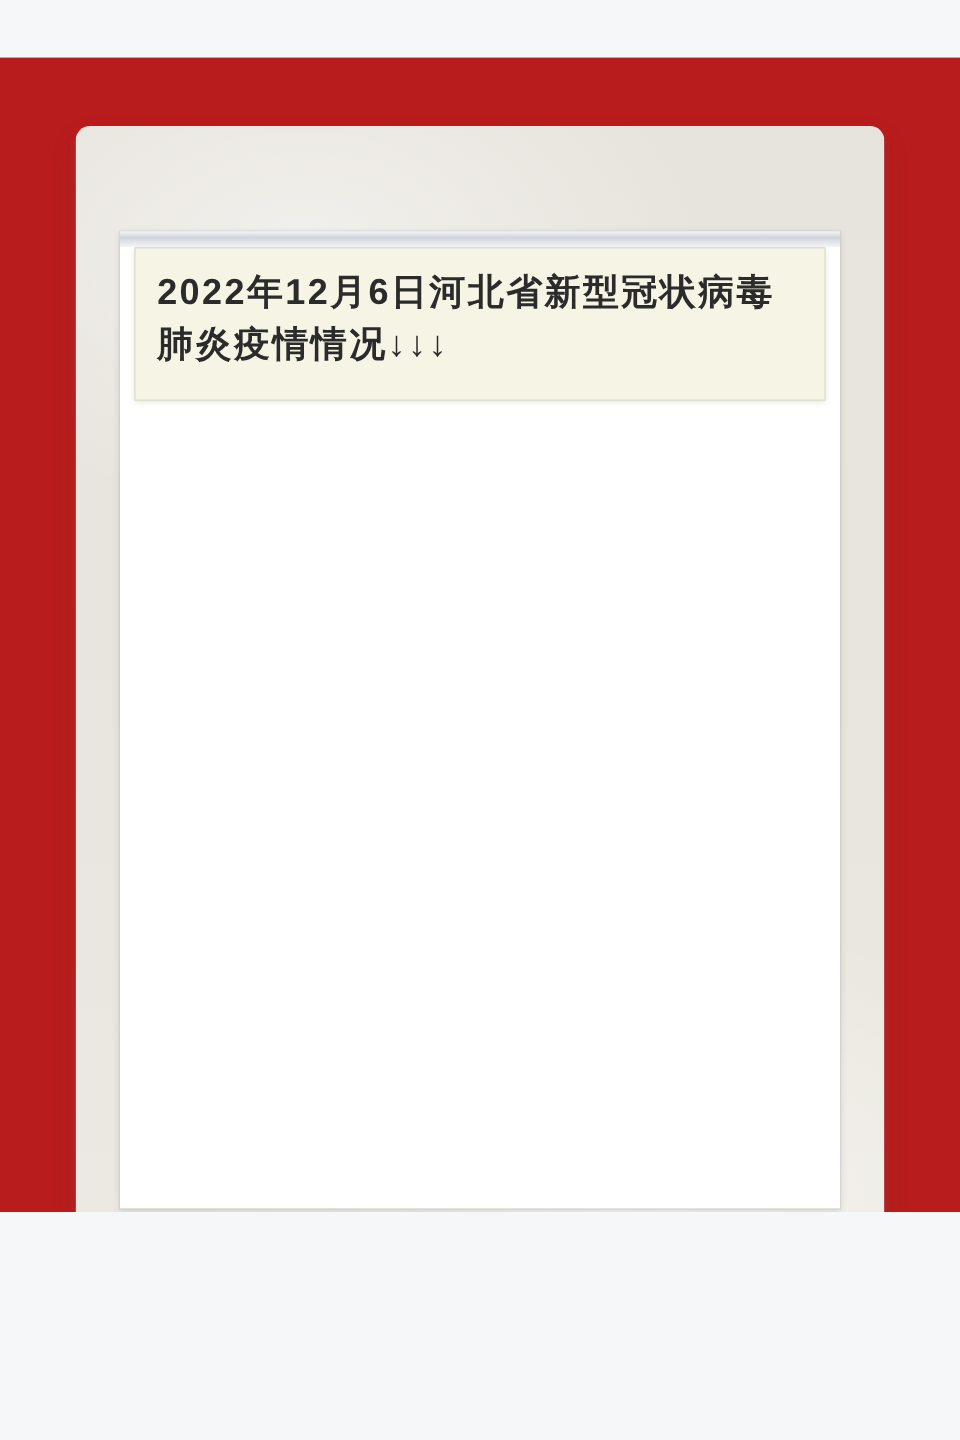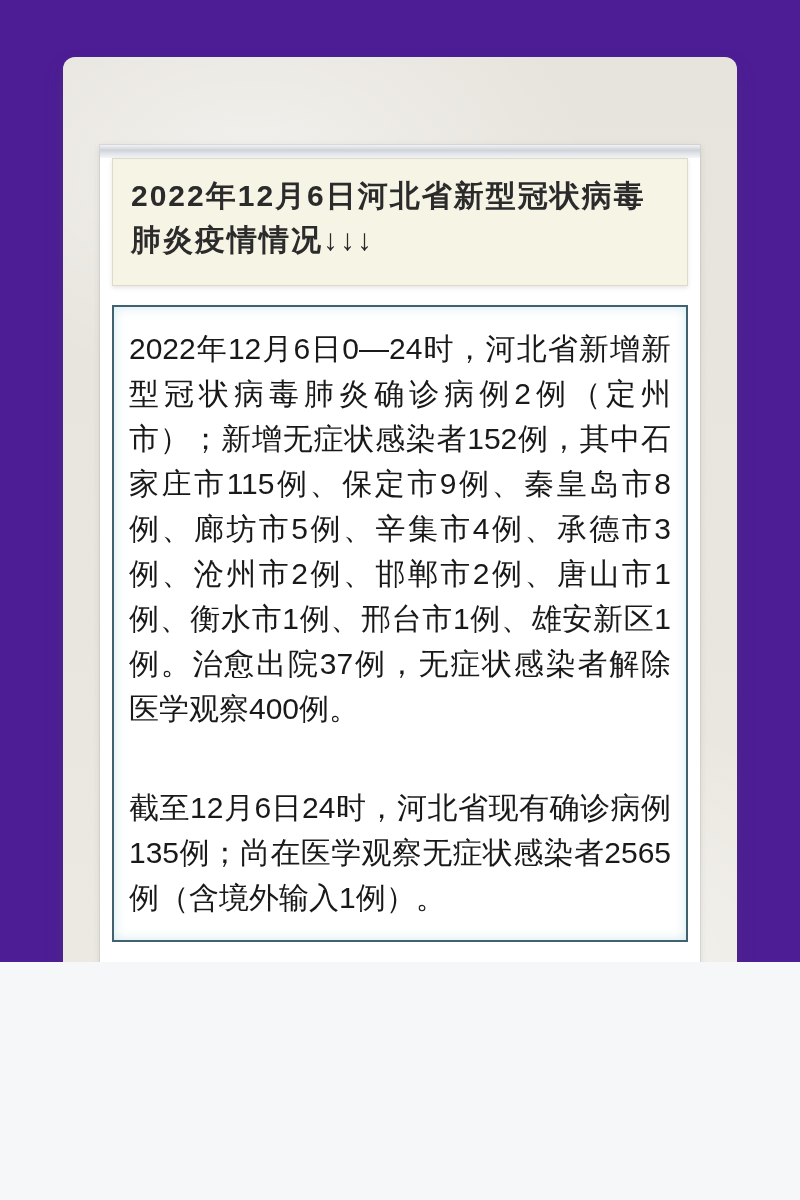--- a/index.html
+++ b/index.html
@@ -6,21 +6,22 @@
   html, body { margin: 0; padding: 0; }
   body {
     width: 800px; height: 1200px;
     background: #f6f7f8;
     font-family: "Liberation Sans", "DejaVu Sans", sans-serif;
   }
   .stage {
     position: relative;
     width: 800px; height: 962px;
     overflow: hidden;
-    background: #4c1d95;
+    background: #b91c1c;
+    margin-top: 48px;
   }
   
   .paper-card {
     position: absolute;
     left: 63px; top: 57px;
     width: 674px; height: 1078px;
     padding-top: 88px;
     background:
       radial-gradient(480px 320px at 28% 10%, rgba(255,255,255,0.45), rgba(255,255,255,0) 70%),
       radial-gradient(520px 380px at 70% 85%, rgba(255,255,255,0.50), rgba(255,255,255,0) 72%),
@@ -92,20 +93,16 @@
 </head>
 <body>
 
 <div class="stage">
   <div class="paper-card">
     <div class="photo-panel">
       <div class="panel-top-bezel"></div>
       <div class="title-box">
         <h1>2022年12月6日河北省新型冠状病毒肺炎疫情情况↓↓↓</h1>
       </div>
-      <div class="body-box">
-        <p>2022年12月6日0—24时，河北省新增新型冠状病毒肺炎确诊病例2例（定州市）；新增无症状感染者152例，其中石家庄市115例、保定市9例、秦皇岛市8例、廊坊市5例、辛集市4例、承德市3例、沧州市2例、邯郸市2例、唐山市1例、衡水市1例、邢台市1例、雄安新区1例。治愈出院37例，无症状感染者解除医学观察400例。</p>
-        <p>截至12月6日24时，河北省现有确诊病例135例；尚在医学观察无症状感染者2565例（含境外输入1例）。</p>
-      </div>
     </div>
     <div class="crease"></div>
   </div>
 </div>
 
 </body></html>

